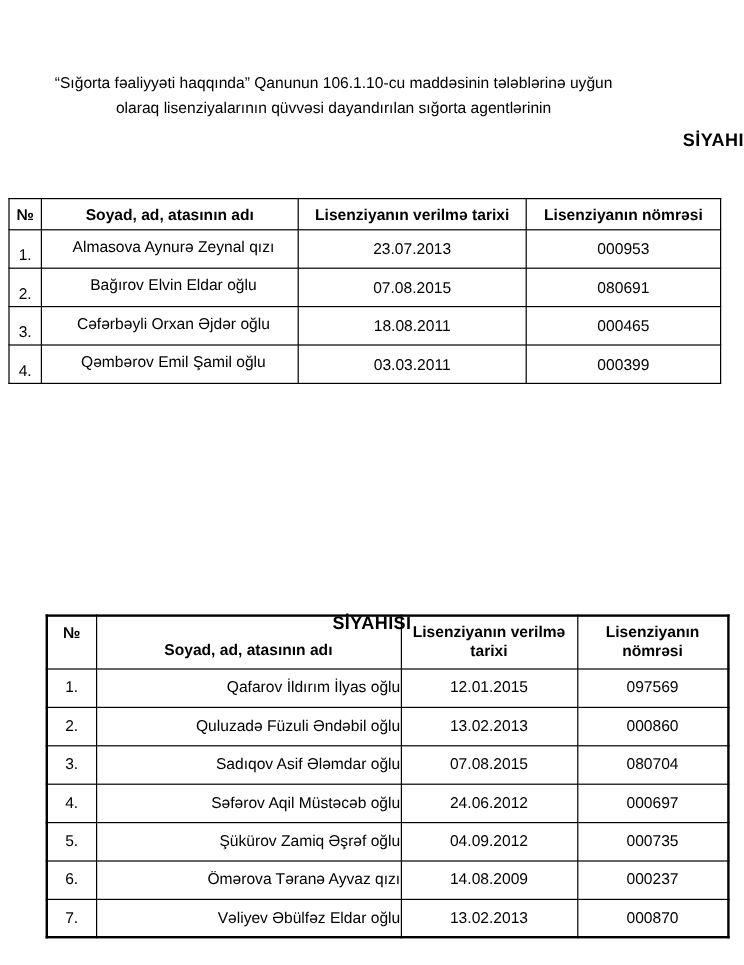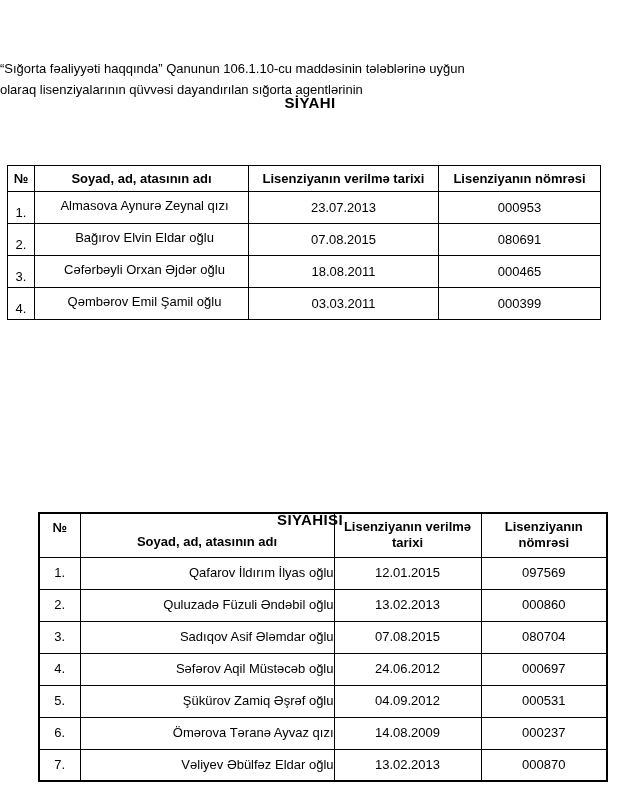--- a/index.html
+++ b/index.html
@@ -6,32 +6,33 @@
   .page{
     position:relative;
     width:620px;height:804px;
     background:#ffffff;
     color:#000000;
     font-family:"Liberation Sans","DejaVu Sans",sans-serif;
     overflow:hidden;
   }
   .title-block{
     position:absolute;left:0;width:556px;
+    text-align:center;
     font-size:13px;line-height:21px;
     color:#000;
   }
   .title-block.t1{top:58px;}
   .title-block.t2{top:403px;}
   .list-heading{
     position:absolute;left:0;width:620px;
     text-align:center;
     font-size:15px;font-weight:bold;letter-spacing:0.4px;
     color:#000;
   }
-  .list-heading.h1{top:94px;}
+  .list-heading.h1{top:109px;text-align:right;}
   .list-heading.h2{top:463px;margin-top:48px;}
   table{
     position:absolute;
     border-collapse:collapse;
     table-layout:fixed;
     font-size:13px;
     color:#000;
   }
   table.tbl1{left:7px;top:165px;width:593px;border:1px solid #000;}
   table.tbl2{left:38px;top:512px;width:568px;border:2px solid #000;}
@@ -165,21 +166,21 @@
           <td class="c-no">4.</td>
           <td class="c-name">Səfərov Aqil Müstəcəb oğlu</td>
           <td class="c-date">24.06.2012</td>
           <td class="c-num">000697</td>
         </tr>
 
         <tr>
           <td class="c-no">5.</td>
           <td class="c-name">Şükürov Zamiq Əşrəf oğlu</td>
           <td class="c-date">04.09.2012</td>
-          <td class="c-num">000531</td>
+          <td class="c-num">000735</td>
         </tr>
 
         <tr>
           <td class="c-no">6.</td>
           <td class="c-name">Ömərova Təranə Ayvaz qızı</td>
           <td class="c-date">14.08.2009</td>
           <td class="c-num">000237</td>
         </tr>
 
         <tr>

